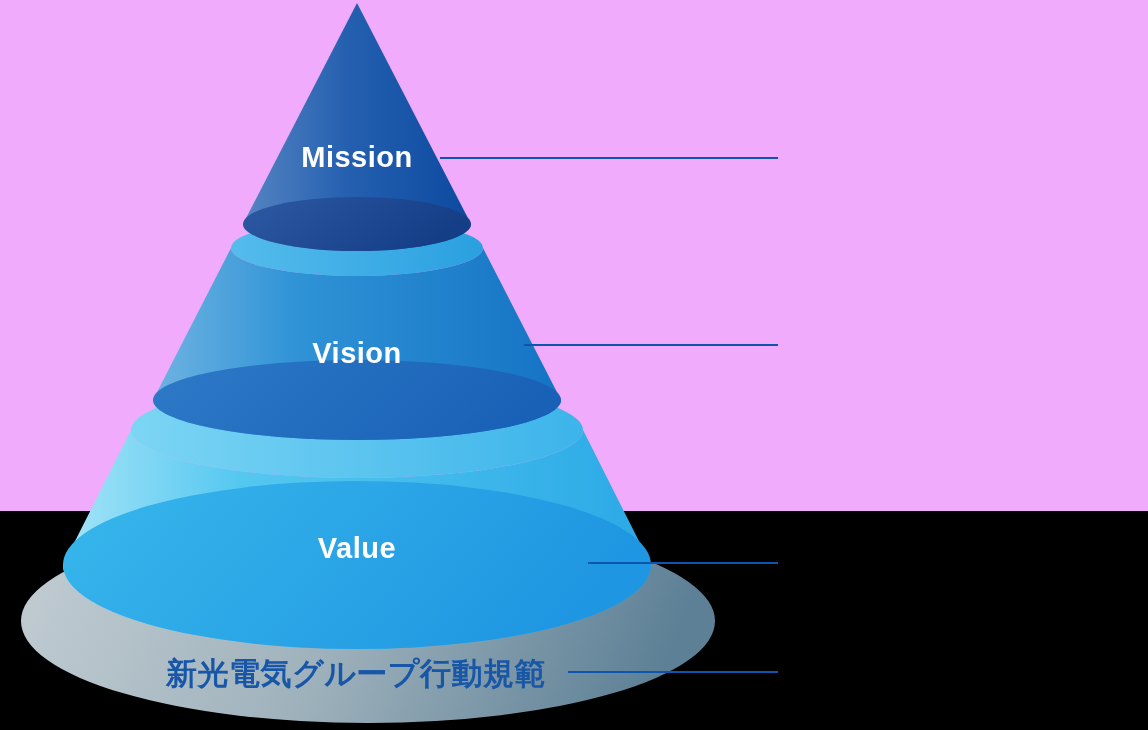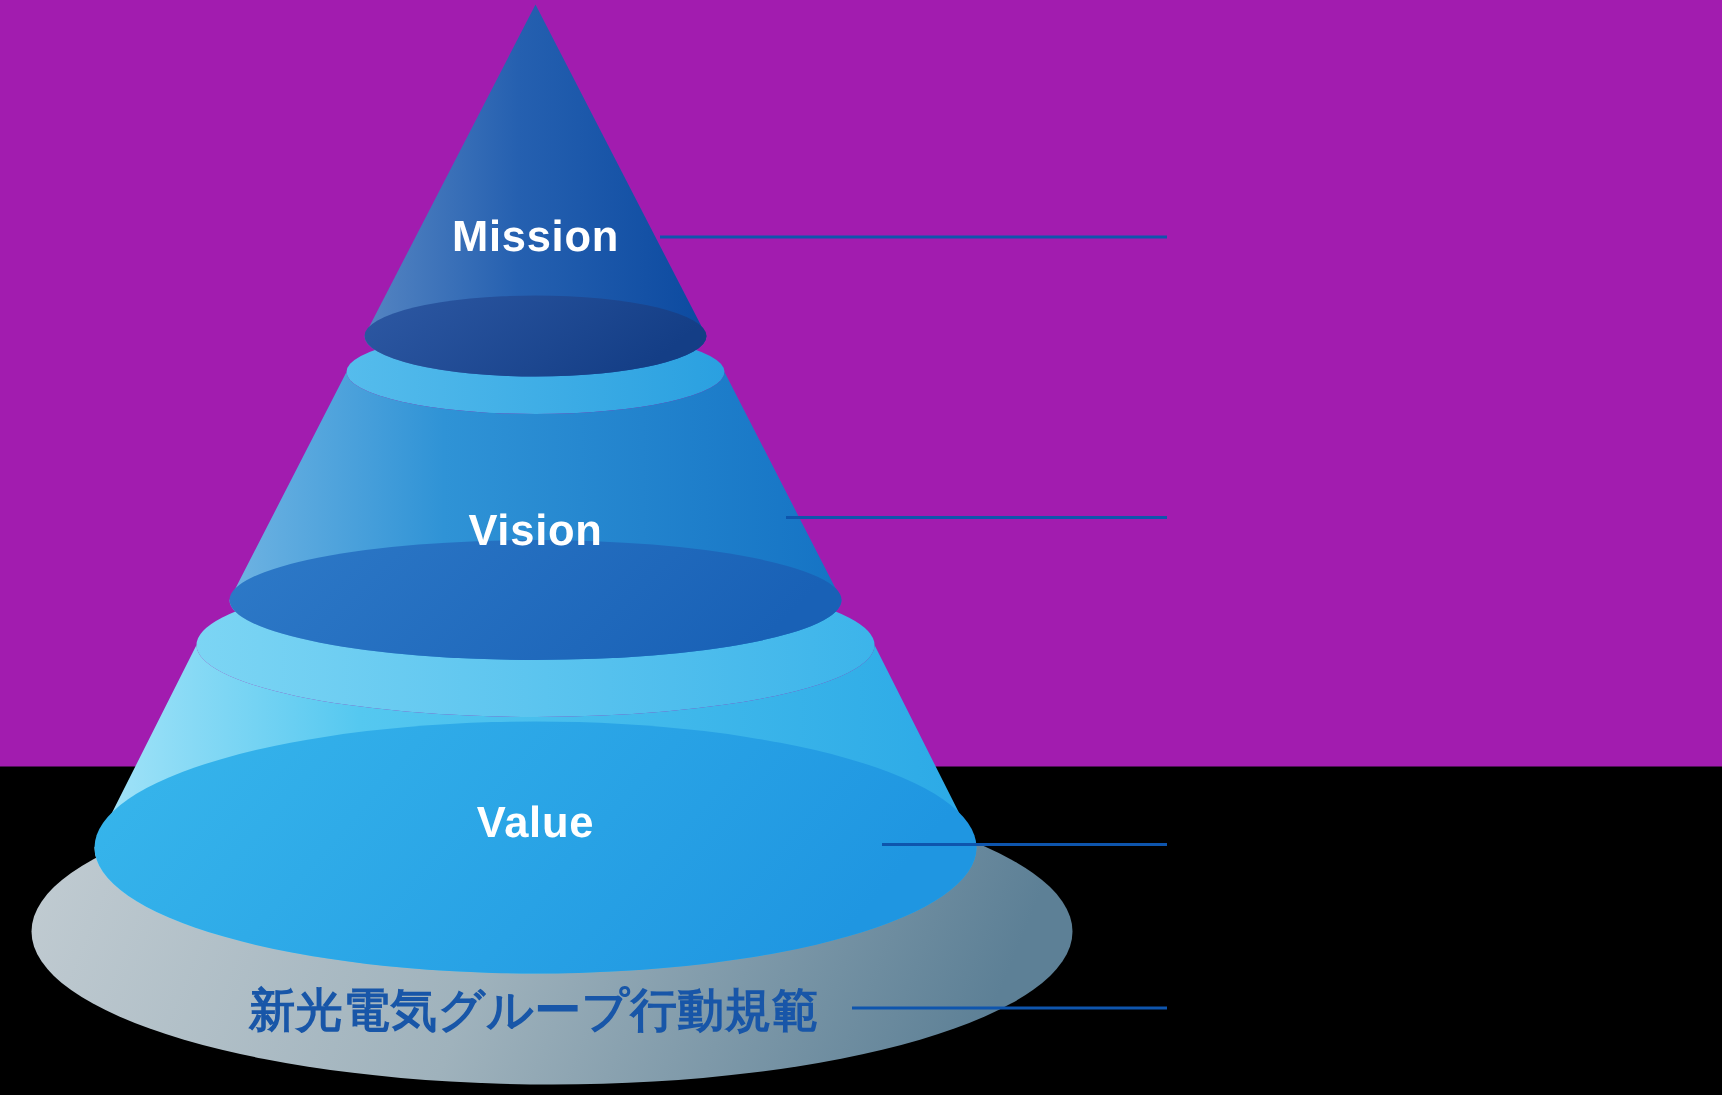--- a/index.html
+++ b/index.html
@@ -8,21 +8,21 @@
     background: #000000;
     width: 1148px;
     height: 730px;
     overflow: hidden;
     font-family: "Liberation Sans", "DejaVu Sans", sans-serif;
   }
   .stage {
     position: relative;
     width: 1148px;
     height: 511px;
-    background: #a21caf;
+    background: #f0abfc;
   }
   svg { display: block; }
   .level-label {
     font-family: "Liberation Sans", "DejaVu Sans", sans-serif;
     font-weight: bold;
     font-size: 29px;
     letter-spacing: 0.5px;
   }
   .base-label {
     font-family: "Liberation Sans", "DejaVu Sans", sans-serif;

